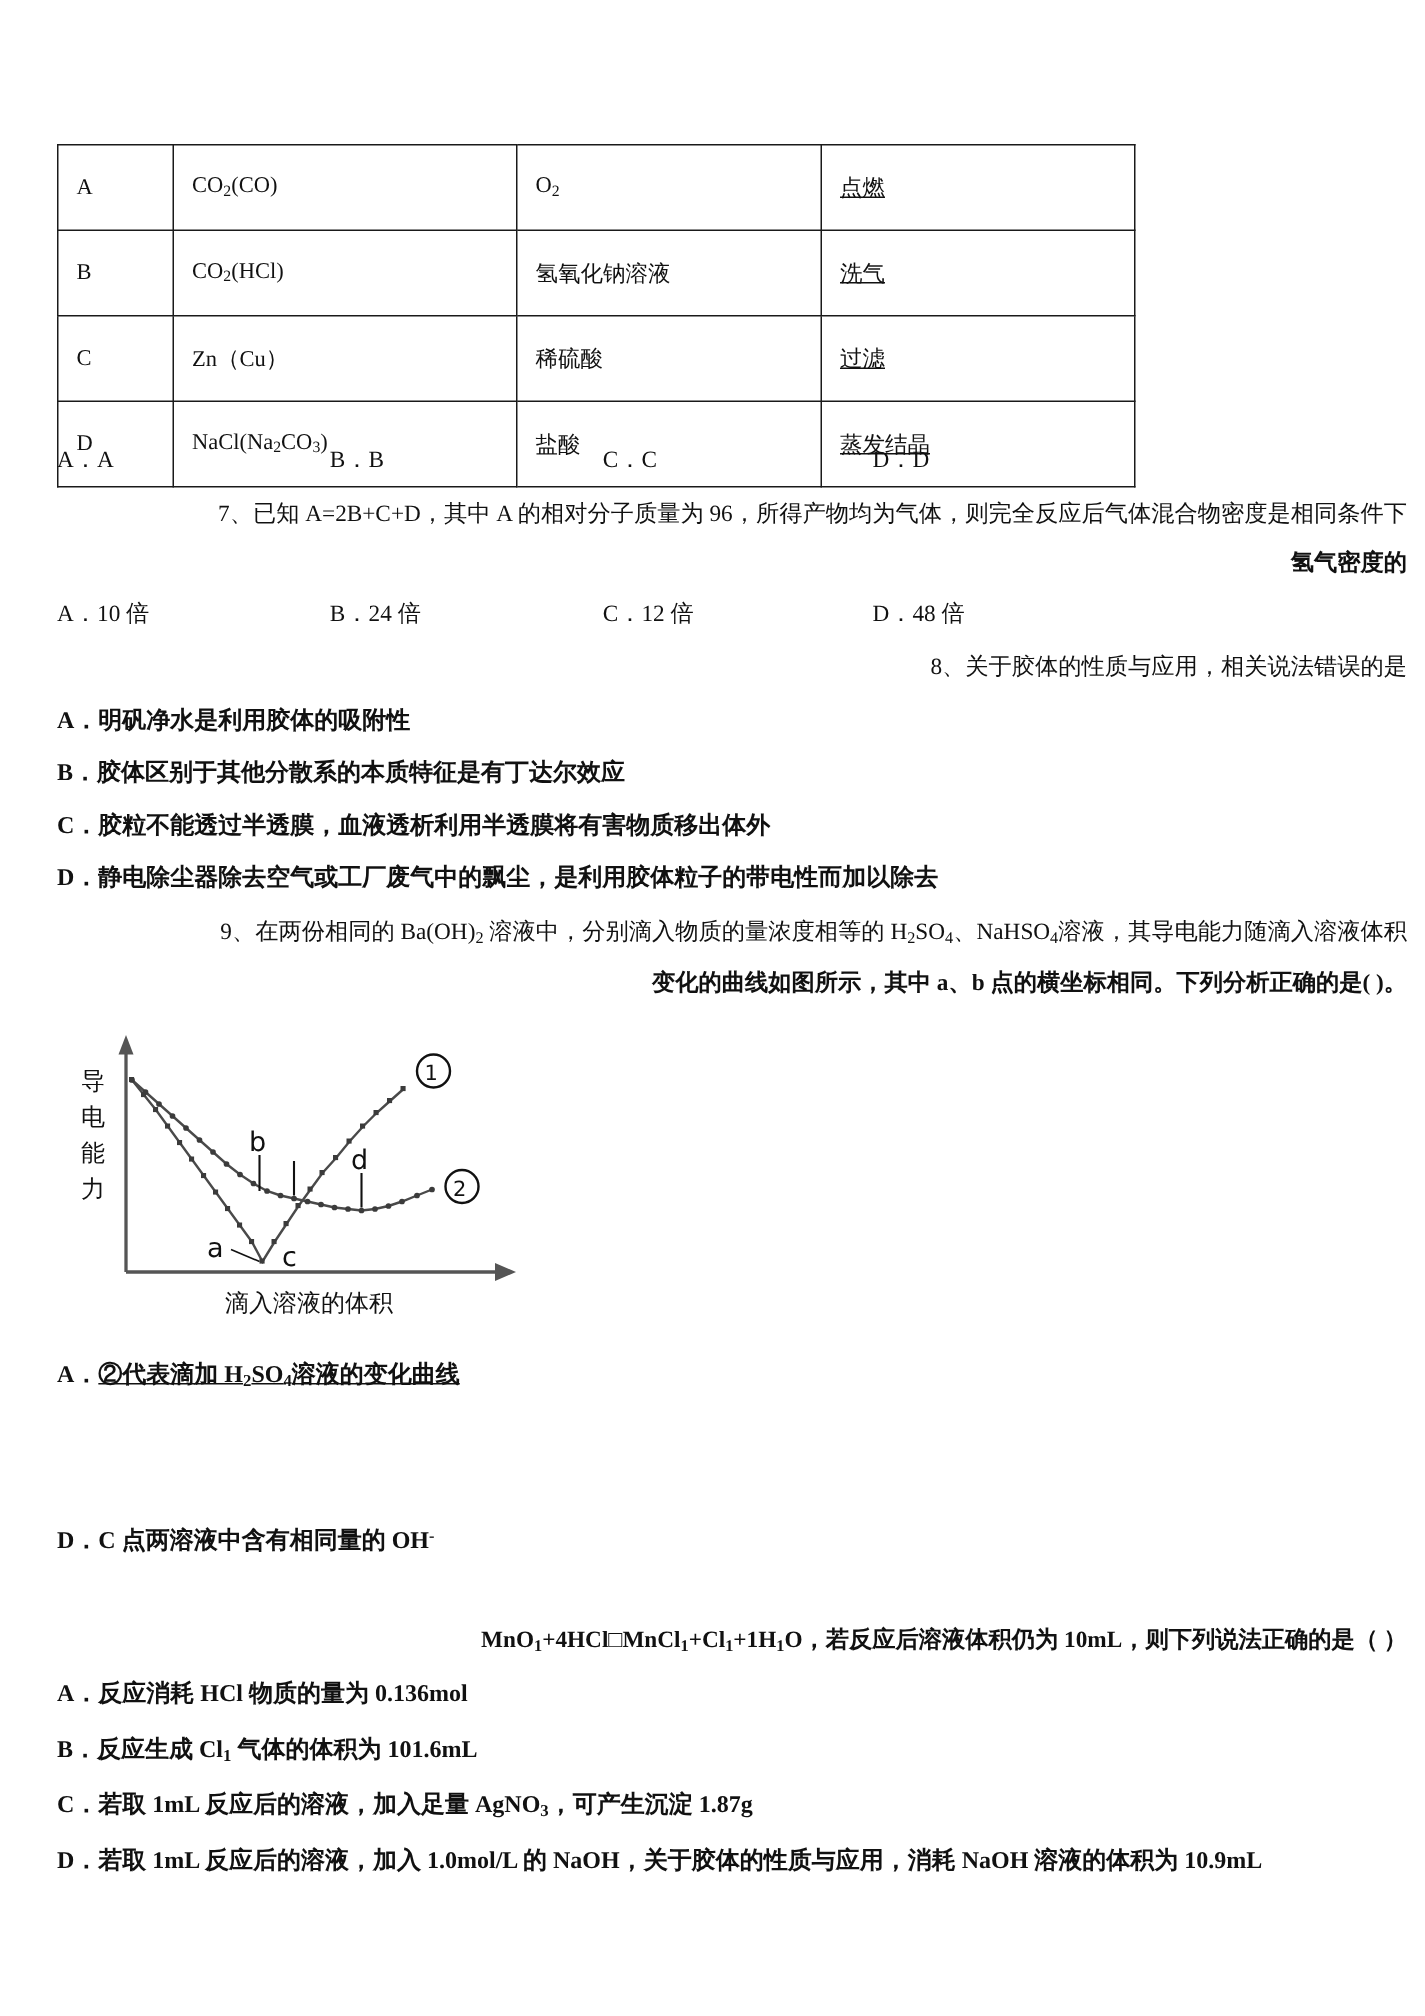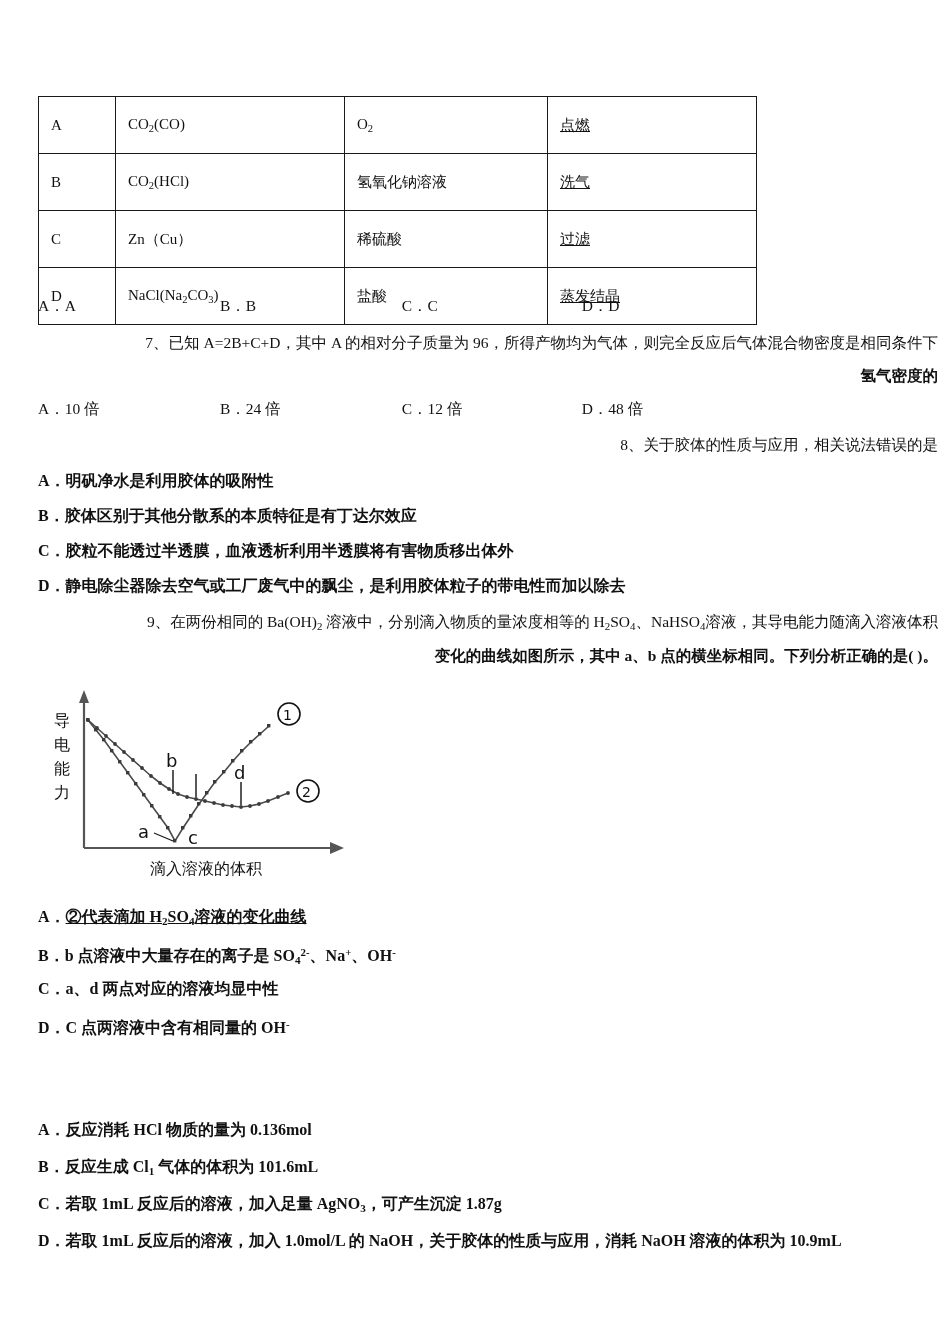--- a/index.html
+++ b/index.html
@@ -258,30 +258,27 @@
         <text x="241" y="42" font-family="DejaVu Sans, Liberation Sans, sans-serif" font-size="14" fill="#111">1</text>
         <circle cx="266" cy="113" r="11" stroke="#111" stroke-width="1.6"></circle>
         <text x="260" y="119" font-family="DejaVu Sans, Liberation Sans, sans-serif" font-size="14" fill="#111">2</text>
       </g>
     </svg>
   </div>
 
   <div class="ans" style="top:905px;text-decoration:underline;">
     <span class="lbl">A．</span><span>②代表滴加 H<sub>2</sub>SO<sub>4</sub>溶液的变化曲线</span>
   </div>
-  <div class="ans" style="top:940px;">
-    <span class="lbl">B．</span><span>b 点溶液中大量存在的离子是 SO<sub>4</sub><sup>2-</sup>、Na<sup>+</sup>、OH<sup>-</sup></span>
-  </div>
-  <div class="ans" style="top:977px;">
-    <span class="lbl">C．</span><span>a、d 两点对应的溶液均显中性</span>
-  </div>
   <div class="ans" style="top:1012px;">
     <span class="lbl">D．</span><span>C 点两溶液中含有相同量的 OH<sup>-</sup></span>
   </div>
 
+  <div class="qtext bold" style="top:1081px;">
+    <span>MnO<sub>1</sub>+4HCl□MnCl<sub>1</sub>+Cl<sub>1</sub>+1H<sub>1</sub>O，若反应后溶液体积仍为 10mL，则下列说法正确的是（      ）</span>
+  </div>
 
   <div class="ans" style="top:1118px;">
     <span class="lbl">A．</span><span>反应消耗 HCl 物质的量为 0.136mol</span>
   </div>
   <div class="ans" style="top:1155px;">
     <span class="lbl">B．</span><span>反应生成 Cl<sub>1</sub> 气体的体积为 101.6mL</span>
   </div>
   <div class="ans" style="top:1192px;">
     <span class="lbl">C．</span><span>若取 1mL 反应后的溶液，加入足量 AgNO<sub>3</sub>，可产生沉淀 1.87g</span>
   </div>

